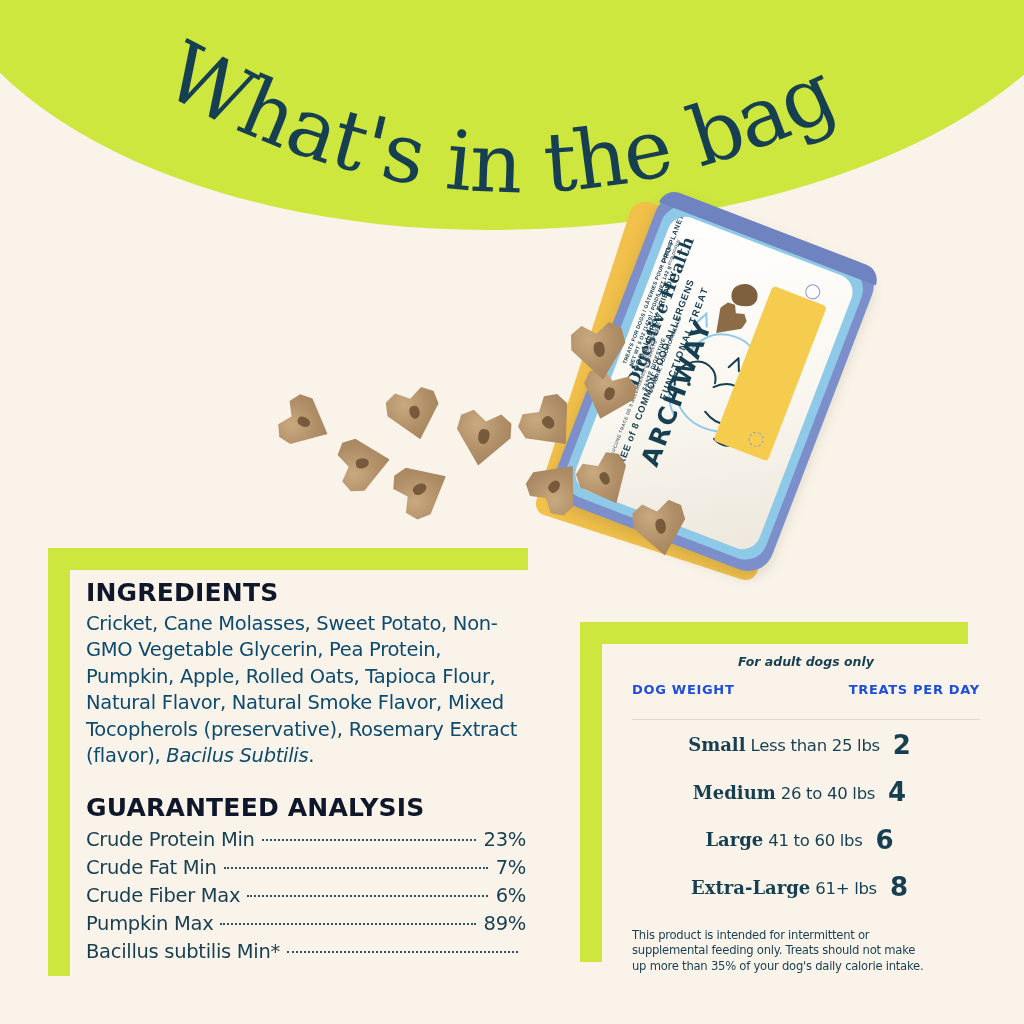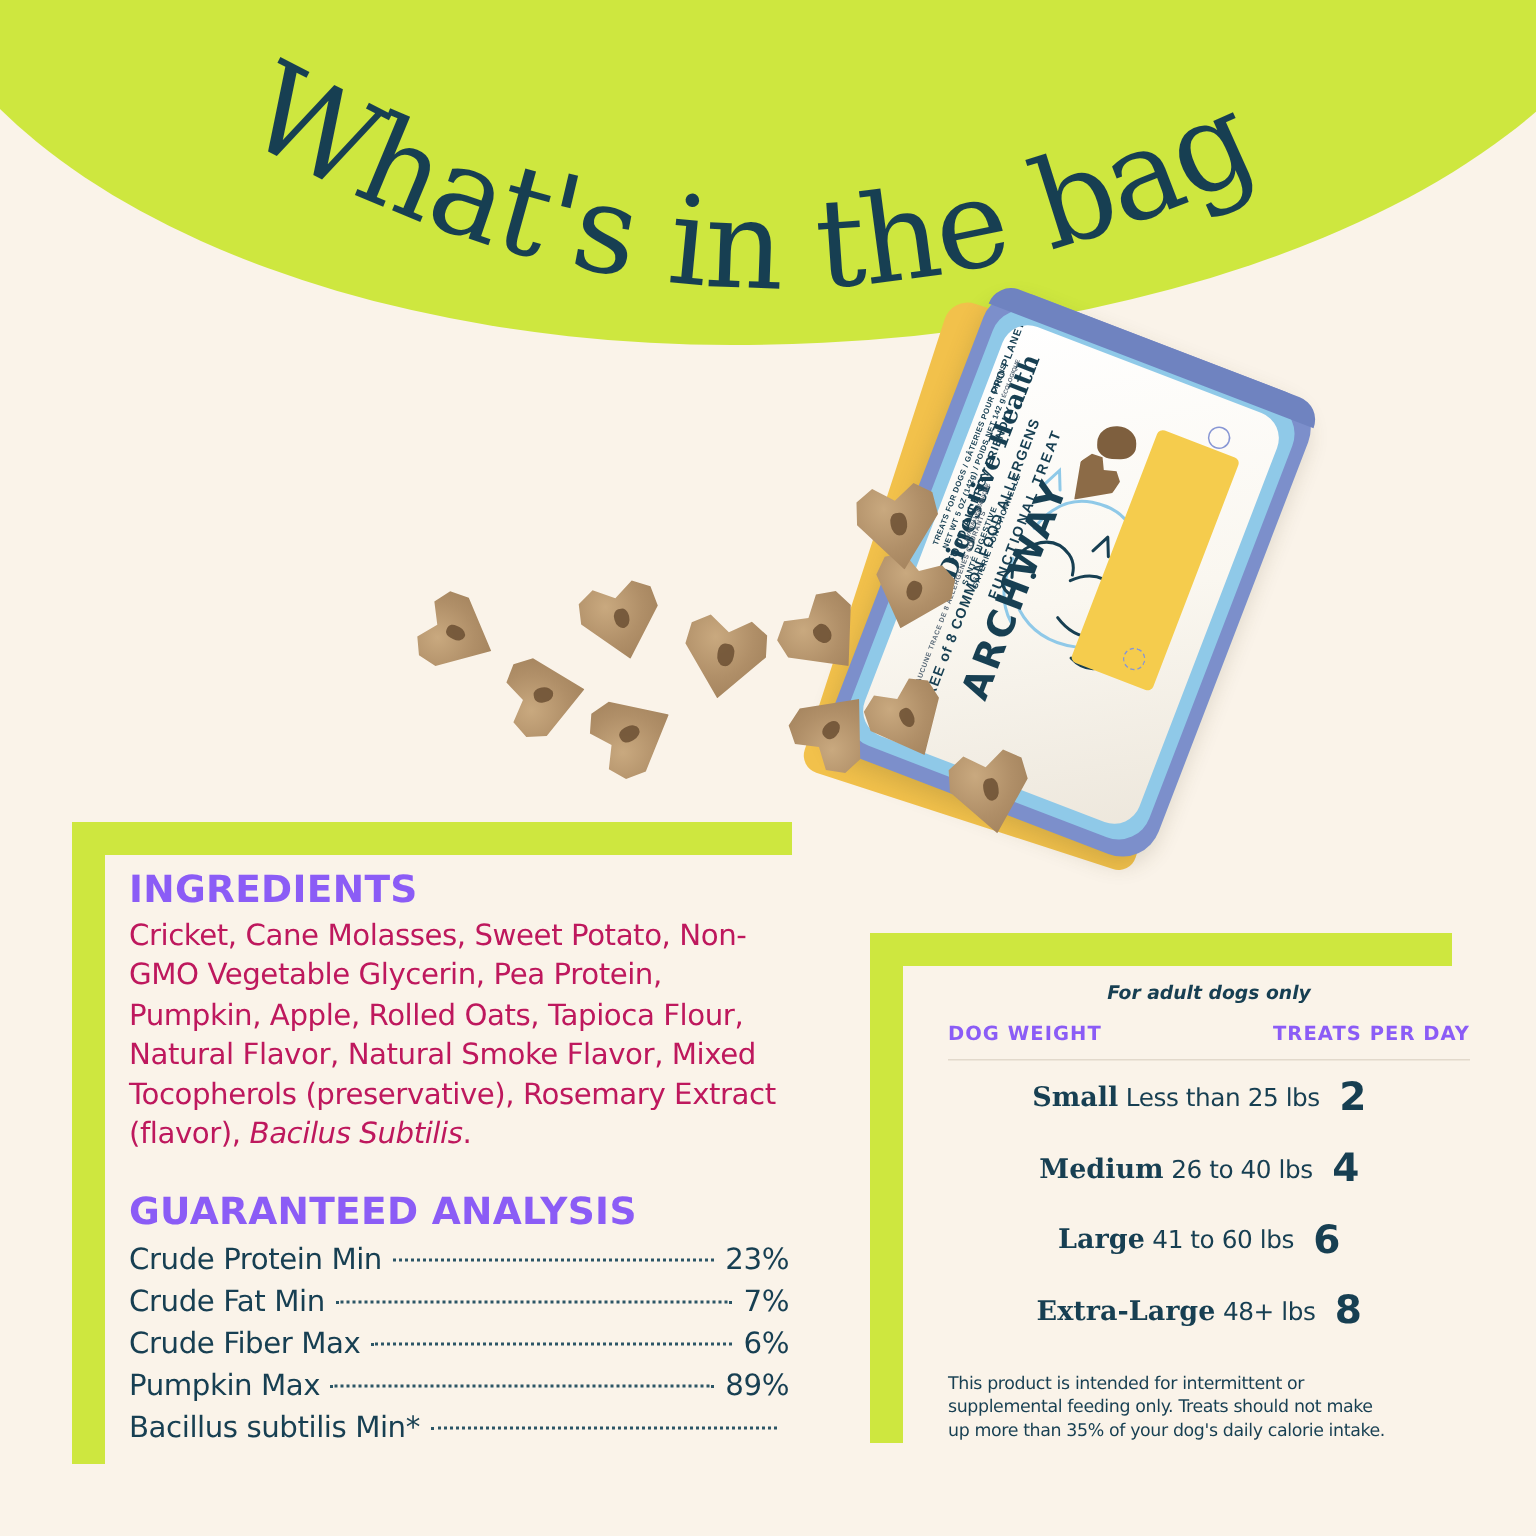--- a/index.html
+++ b/index.html
@@ -157,29 +157,29 @@
   .frame-top {
     position: absolute; background: #CEE73F;
   }
   .frame-left {
     position: absolute; background: #CEE73F;
   }
   .panel-ingredients { position: absolute; left: 86px; top: 578px; width: 440px; }
   .panel-feeding { position: absolute; left: 632px; top: 652px; width: 348px; }
 
   h2.sec-title {
-    color: #8b5cf6;
+    color: #0f172a;
     font-size: 25px;
     font-weight: 800;
     letter-spacing: 0.2px;
     font-family: "DejaVu Sans", sans-serif;
     margin-bottom: 4px;
   }
   .ing-body {
-    color: #be185d;
+    color: #0c4a6e;
     font-size: 19.5px;
     line-height: 26.4px;
     font-family: "DejaVu Sans", sans-serif;
     letter-spacing: -0.3px;
   }
   .ing-body i { font-style: italic; }
 
   .ga-title { margin-top: 24px; }
   .ga-row {
     display: flex; align-items: baseline;
@@ -204,24 +204,24 @@
     text-align: center;
     color: #173F52;
     font-weight: 700;
     font-style: italic;
     font-size: 12.5px;
     margin: 2px 0 13px 0;
     font-family: "DejaVu Sans", sans-serif;
   }
   .feed-head {
     display: flex; justify-content: space-between;
-    color: #8b5cf6;
+    color: #1d4ed8;
     font-size: 13px; font-weight: 800; letter-spacing: 0.7px;
     font-family: "DejaVu Sans", sans-serif;
-    padding-bottom: 9px;
+    padding-bottom: 22px;
     border-bottom: 1.3px solid #E2D9CC;
   }
   .feed-row {
     display: flex; justify-content: center; align-items: center;
     padding: 9.5px 0 8px 0;
   }
   .feed-size {
     color: #173F52; font-size: 18px;
     font-family: "DejaVu Serif", "Liberation Serif", serif;
     font-weight: 700;
@@ -391,21 +391,21 @@
         <div class="feed-count">4</div>
       </div>
       <div class="feed-row">
         <div>
           <span class="feed-size">Large</span><span class="feed-range">41 to 60 lbs</span>
         </div>
         <div class="feed-count">6</div>
       </div>
       <div class="feed-row">
         <div>
-          <span class="feed-size">Extra-Large</span><span class="feed-range">48+ lbs</span>
+          <span class="feed-size">Extra-Large</span><span class="feed-range">61+ lbs</span>
         </div>
         <div class="feed-count">8</div>
       </div>
     </div>
 
     <p class="feed-note">This product is intended for intermittent or supplemental feeding only. Treats should not make up more than 35% of your dog's daily calorie intake.</p>
   </div>
 
 </div>
 

